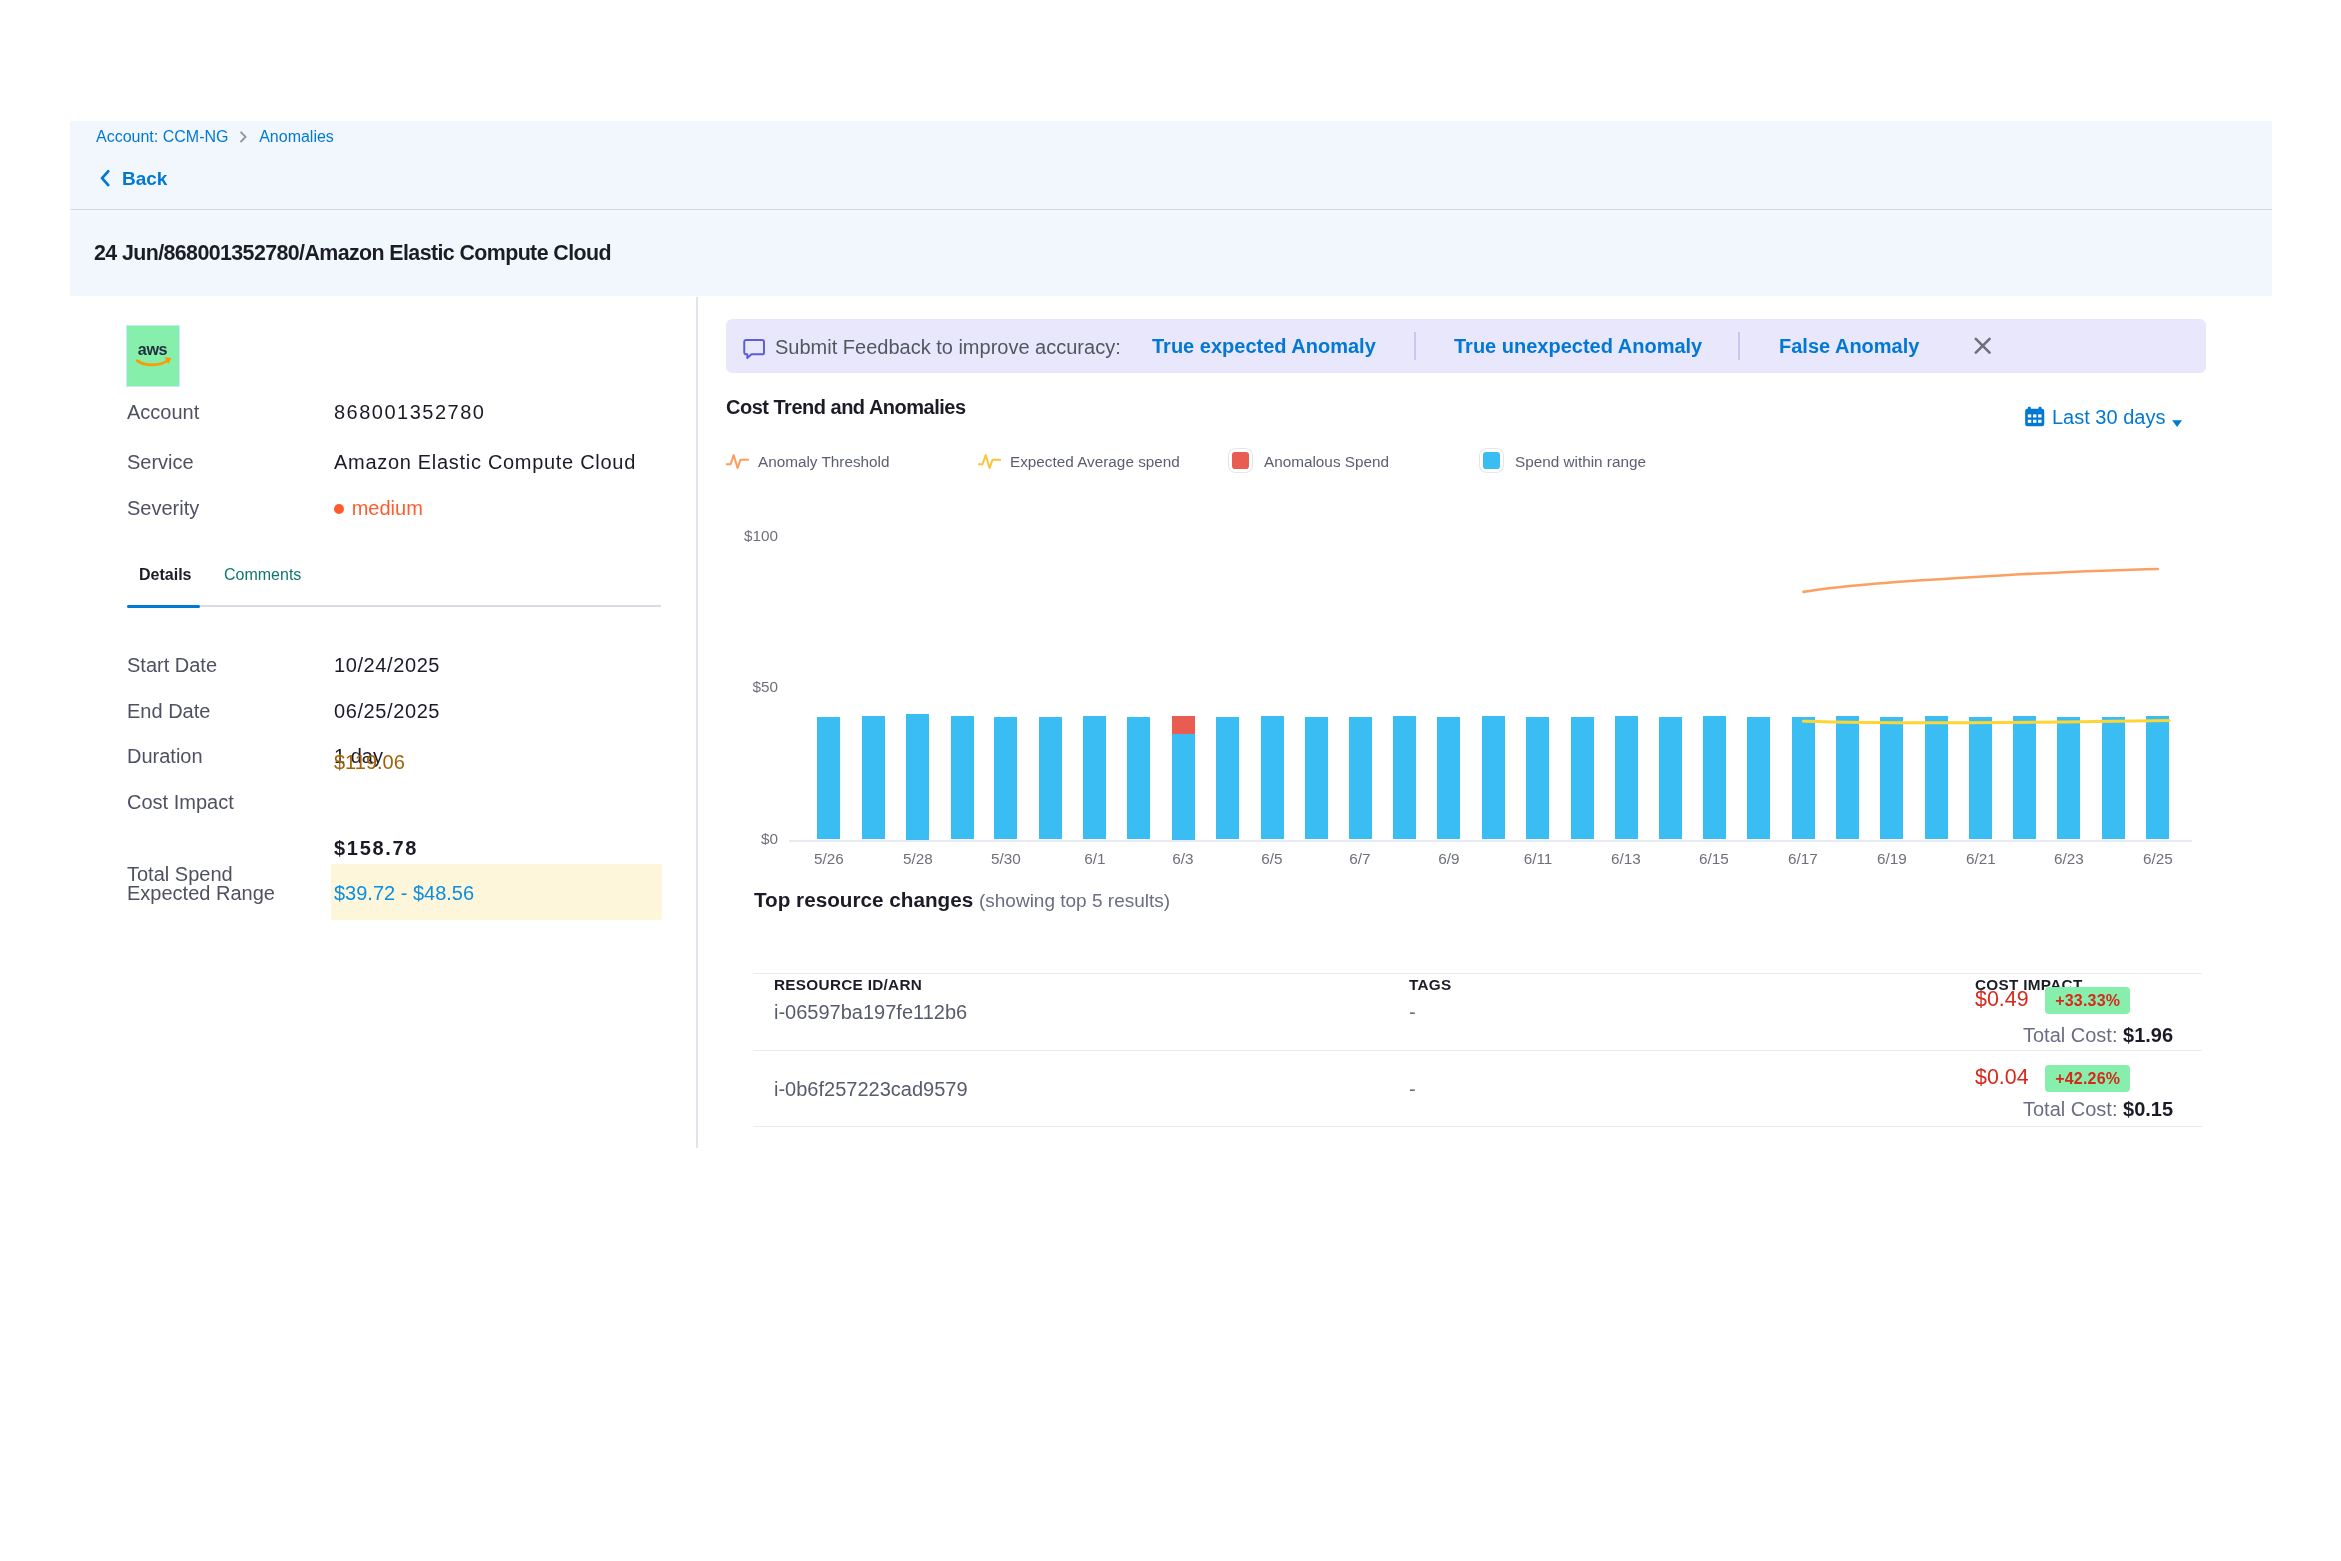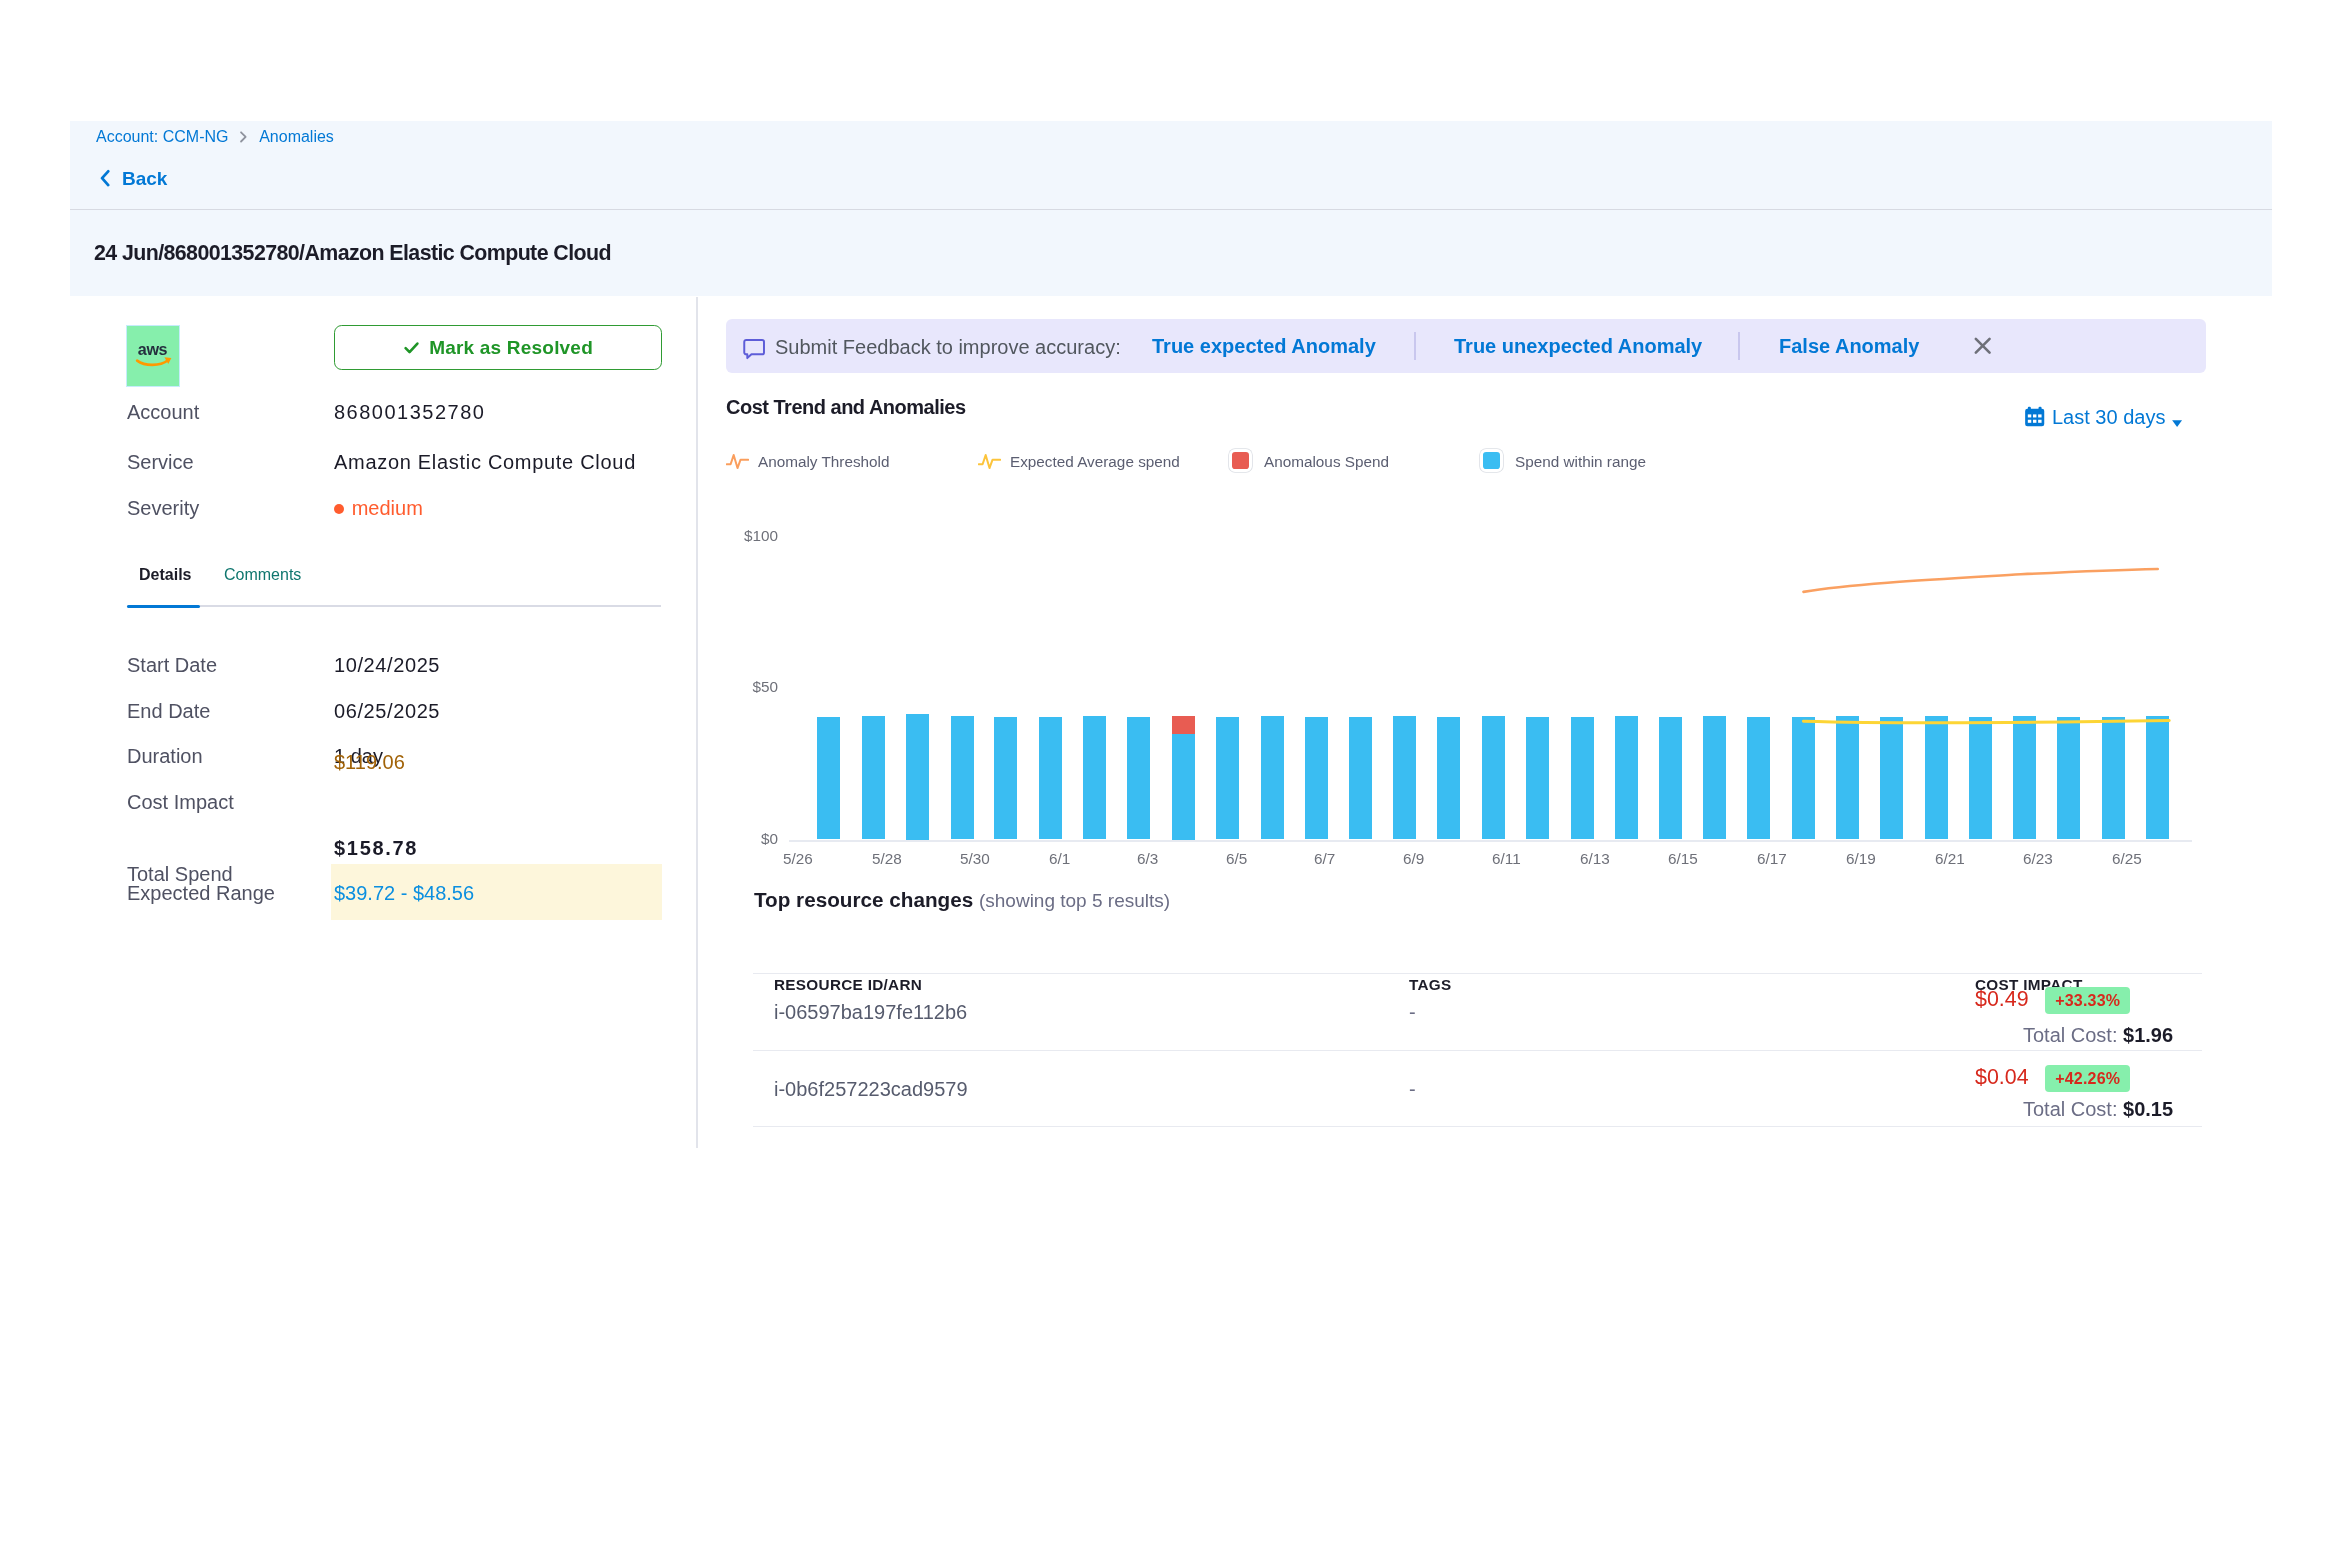--- a/index.html
+++ b/index.html
@@ -33,21 +33,21 @@
 .fblink { top:335px; font-size:20px; font-weight:bold; color:#0278d5; }
 .fbdiv { top:332px; width:1.5px; height:27.6px; background:#c9c7ee; }
 
 .ctitle { left:726px; top:396px; font-size:20px; font-weight:bold; color:#1c1c28; letter-spacing:-0.5px; }
 .last30 { left:2052px; top:406px; font-size:20px; color:#0278d5; }
 
 .legtxt { font-size:15.3px; color:#5b5e71; top:453px; }
 .legsq { top:449px; width:23px; height:23px; border-radius:6.1px; border:3.1px solid #fff; box-shadow:0 0 0 0.8px #dcdfe5; }
 
 .ylab { font-size:15.3px; color:#6e7079; text-align:right; width:46px; }
-.xlab { position:absolute; top:850px; width:92px; font-size:15.3px; color:#6e7079; }
+.xlab { position:absolute; top:850px; width:92px; text-align:center; font-size:15.3px; color:#6e7079; }
 .axis { left:789px; top:840px; width:1403px; height:1.5px; background:#e7eaf1; }
 .bar { position:absolute; width:23px; background:#3abdf2; }
 .bar.red { background:#e85c52; }
 
 .trc { left:754px; top:888px; font-size:20.7px; font-weight:bold; color:#1c1c28; }
 .trc span { font-weight:normal; color:#6b6d85; font-size:19px; }
 .th { font-size:15.3px; font-weight:bold; color:#1c1c28; letter-spacing:0.3px; top:934px;margin-top:42px; }
 .tdivider { position:absolute; left:753px; width:1449px; height:0.8px; background:#e8eaf0; }
 .rid { font-size:20px; color:#565b6d; left:774px; }
 .dash { font-size:20px; color:#6b6d85; left:1409px; }
@@ -69,23 +69,20 @@
       </svg>Back</div>
 <div class="abs title">24 Jun/868001352780/Amazon Elastic Compute Cloud</div>
 
 <div class="abs awsbox">
 <svg width="51" height="50" viewBox="0 0 66 65">
  <text x="33" y="38" text-anchor="middle" font-family="Liberation Sans" font-size="21" font-weight="bold" fill="#252f3e" letter-spacing="-0.5">aws</text>
  <path d="M13 45 C 23 52.5, 43 52.5, 53 44.5" fill="none" stroke="#f90" stroke-width="3.4" stroke-linecap="round"></path>
  <path d="M48.5 40.5 L57.5 41.5 L53.5 49.5 Z" fill="#f90"></path>
 </svg>
 </div>
-<div class="abs btn"><svg width="17" height="17" viewBox="0 0 26 26" style="margin-right:9.2px">
-        <path d="M4 14 L10 20 L22 7" fill="none" stroke="#1f9527" stroke-width="4" stroke-linecap="round" stroke-linejoin="round"></path>
-      </svg>Mark as Resolved</div>
 
 <div class="abs lrow" style="left:127px;top:401px">Account</div>
 <div class="abs lval" style="left:334px;top:401px;letter-spacing:1.5px">868001352780</div>
 <div class="abs lrow" style="left:127px;top:451px">Service</div>
 <div class="abs lval" style="left:334px;top:451px;letter-spacing:0.7px">Amazon Elastic Compute Cloud</div>
 <div class="abs lrow" style="left:127px;top:497px">Severity</div>
 <div class="abs" style="left:334px;top:497px;font-size:20px;color:#ff5c2e"><span style="display:inline-block;width:10px;height:10px;border-radius:50%;background:#ff5c2e;margin-right:7.7px;vertical-align:1.5px"></span>medium</div>
 
 <div class="abs tab1">Details</div>
 <div class="abs tab2">Comments</div>

